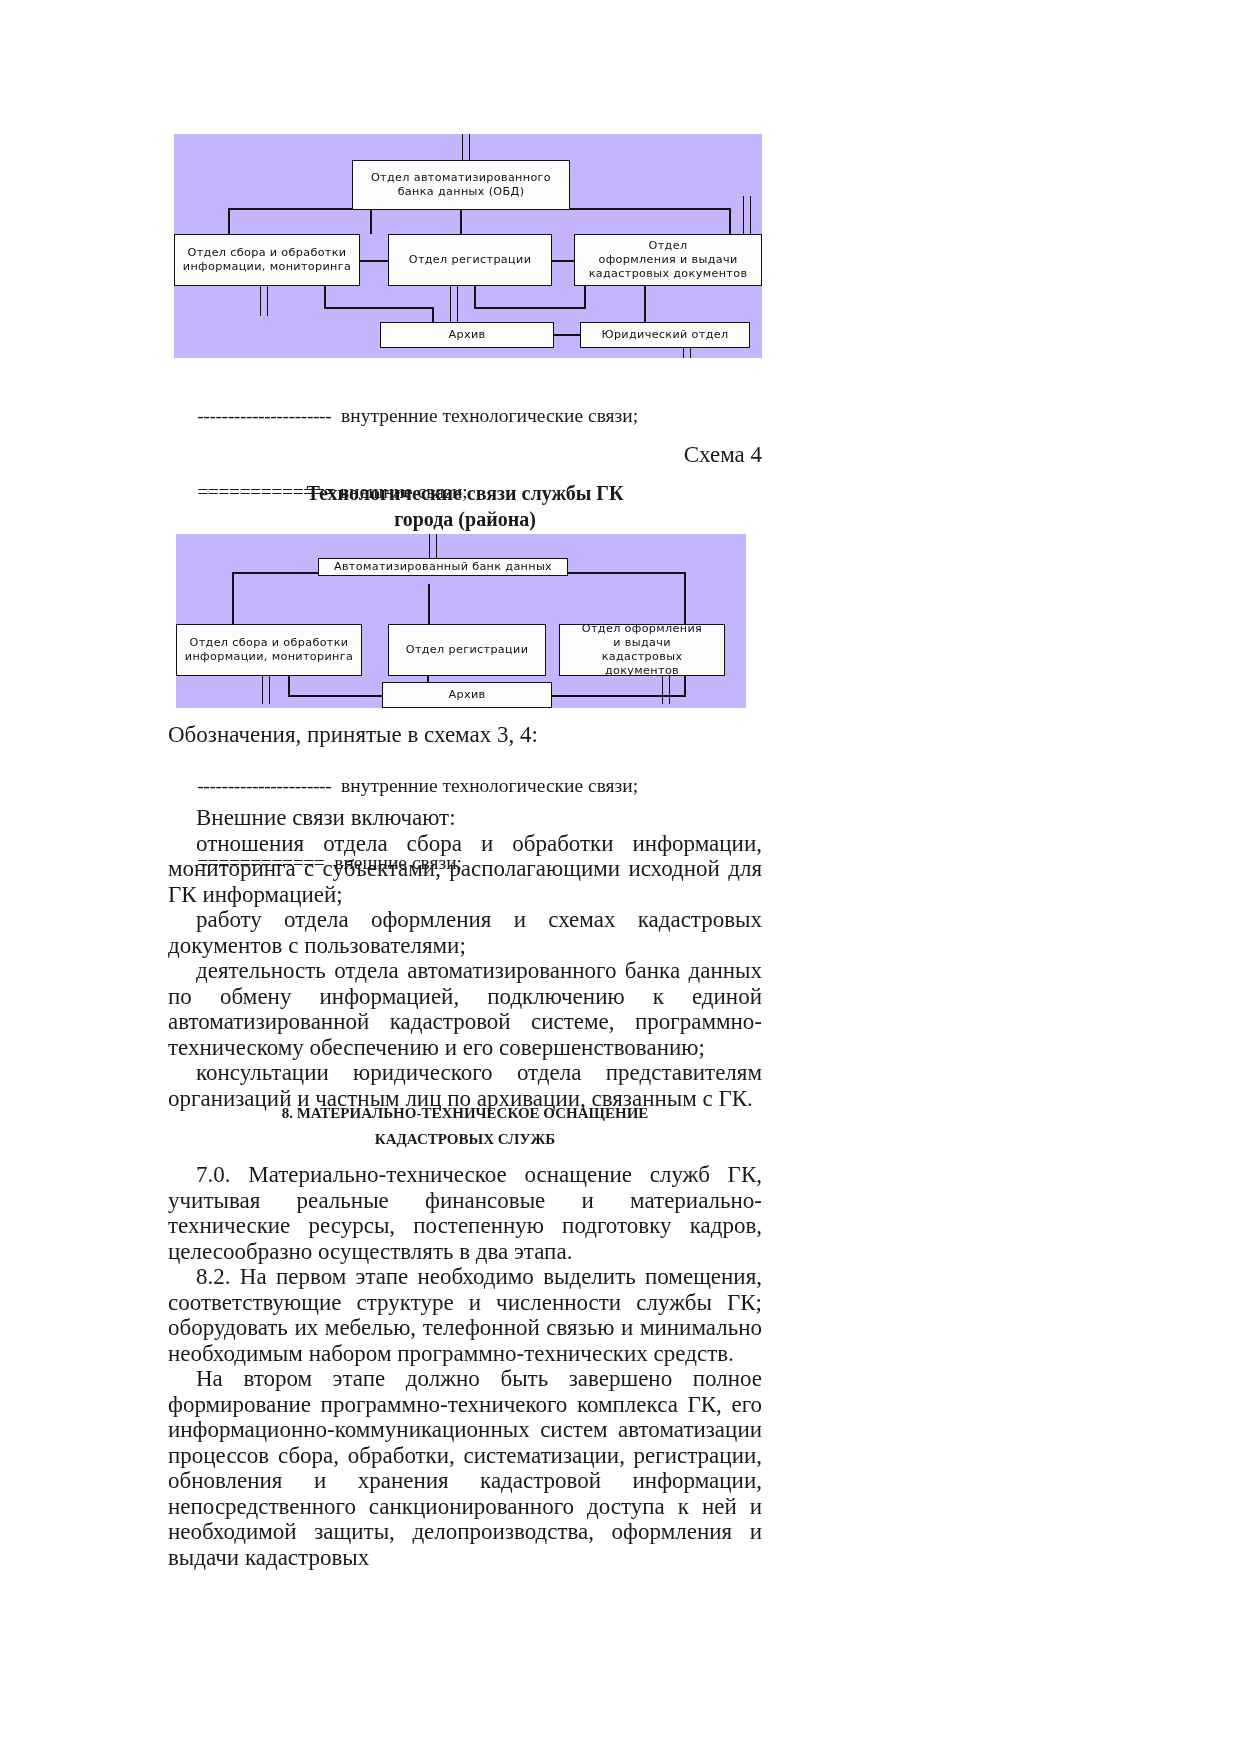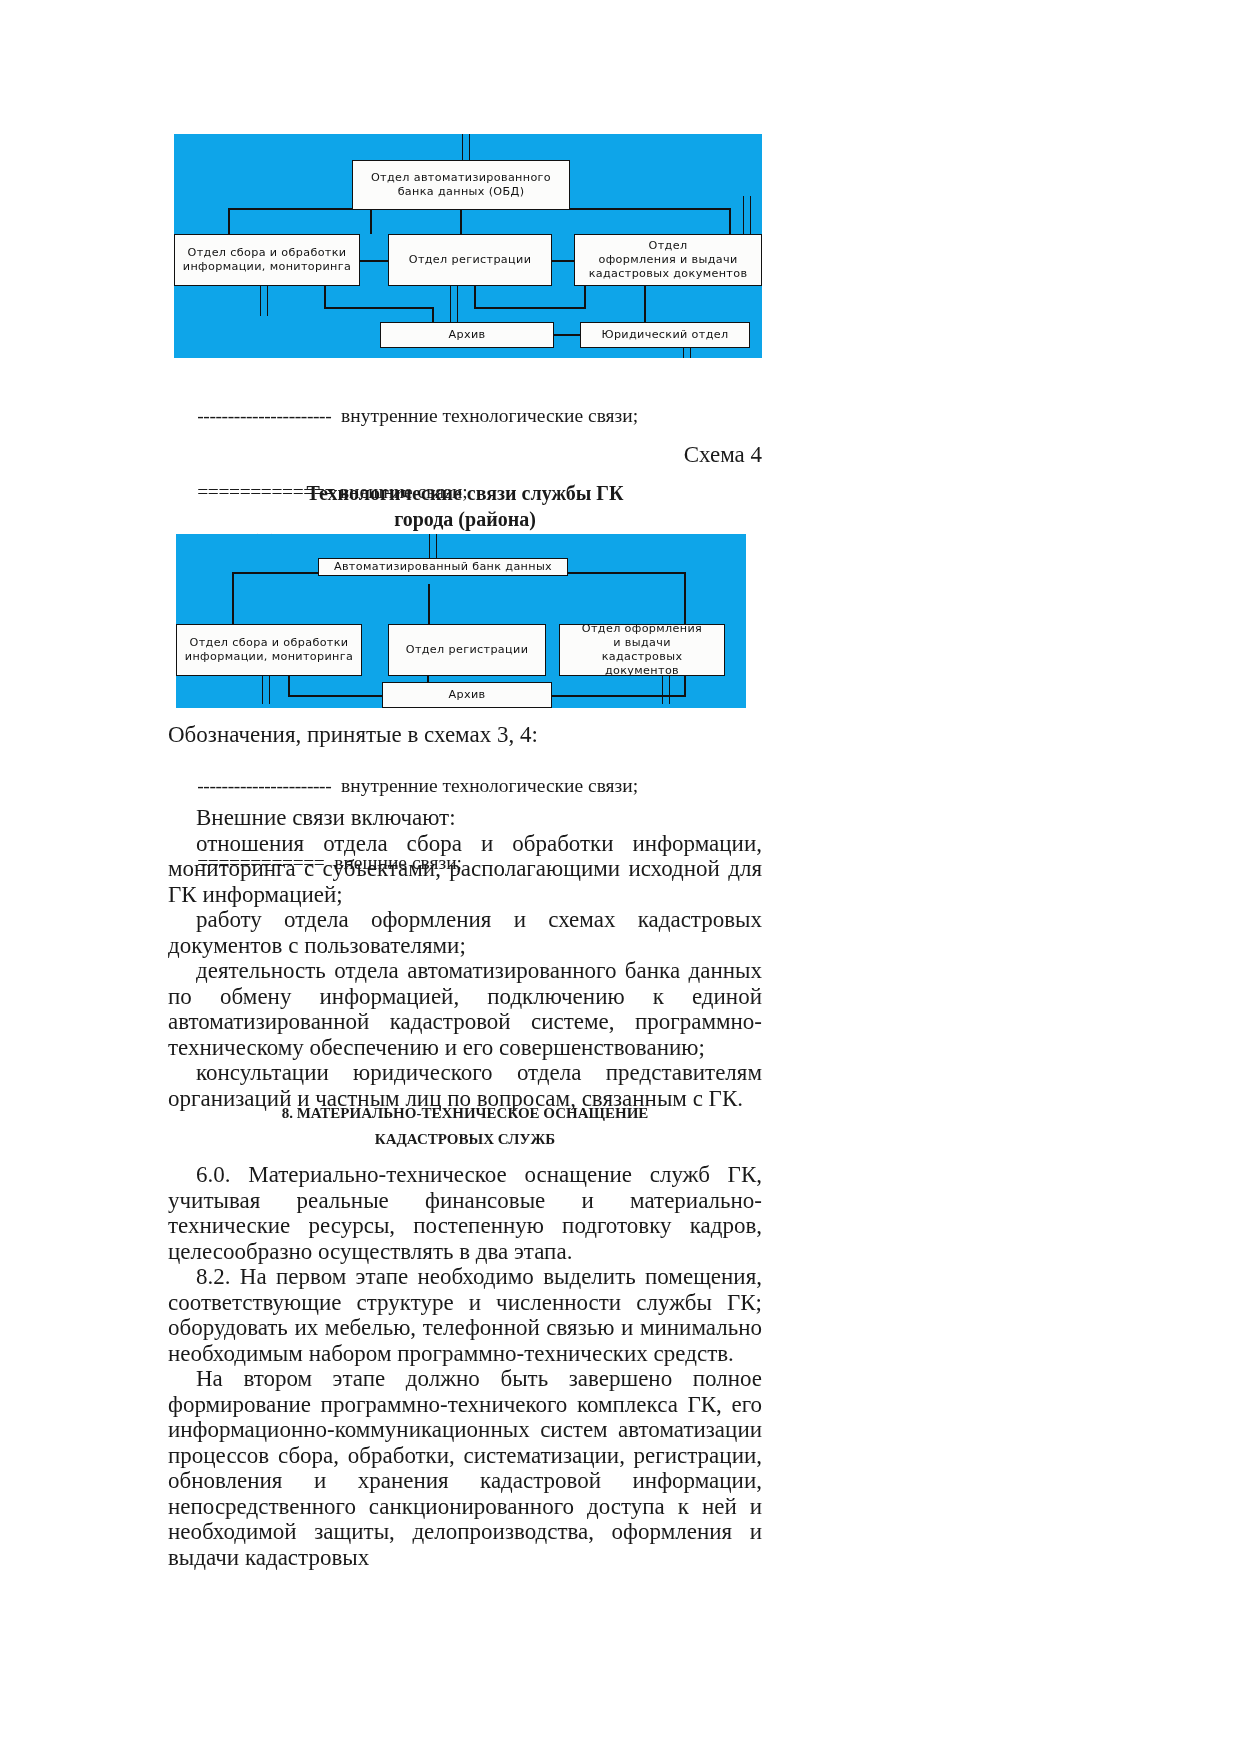--- a/index.html
+++ b/index.html
@@ -60,21 +60,21 @@
     font-size: 20px;
     line-height: 26px;
     font-weight: bold;
     text-align: center;
     margin: 0;
   }
 
   
   .diagram {
     position: absolute;
-    background: #0ea5e9;
+    background: #c4b5fd;
     font-family: "DejaVu Sans", "Liberation Sans", sans-serif;
     overflow: hidden;
   }
   .diagram .box {
     position: absolute;
     box-sizing: border-box;
     border: 1.6px solid #111;
     background: #fcfcfb;
     display: flex;
     align-items: center;
@@ -231,27 +231,27 @@
     <div class="legend-line">
       <span class="dashes">============</span><span>  </span><span>внешние связи;</span>
     </div>
   </div>
 
   <div class="col" style="top:805px;">
     <p class="indent">Внешние связи включают:</p>
     <p class="indent">отношения отдела сбора и обработки информации, мониторинга с субъектами, располагающими исходной для ГК информацией;</p>
     <p class="indent">работу отдела оформления и схемах кадастровых документов с пользователями;</p>
     <p class="indent">деятельность отдела автоматизированного банка данных по обмену информацией, подключению к единой автоматизированной кадастровой системе, программно-техническому обеспечению и его совершенствованию;</p>
-    <p class="indent">консультации юридического отдела представителям организаций и частным лиц по вопросам, связанным с ГК.</p>
+    <p class="indent">консультации юридического отдела представителям организаций и частным лиц по архивации, связанным с ГК.</p>
   </div>
 
   <div class="col" style="top:1101px;">
     <h2 class="section">8. МАТЕРИАЛЬНО-ТЕХНИЧЕСКОЕ ОСНАЩЕНИЕ</h2>
     <h2 class="section">КАДАСТРОВЫХ СЛУЖБ</h2>
   </div>
 
   <div class="col" style="top:1162px;">
-    <p class="indent">6.0. Материально-техническое оснащение служб ГК, учитывая реальные финансовые и материально-технические  ресурсы, постепенную подготовку кадров, целесообразно осуществлять в два этапа.</p>
+    <p class="indent">7.0. Материально-техническое оснащение служб ГК, учитывая реальные финансовые и материально-технические  ресурсы, постепенную подготовку кадров, целесообразно осуществлять в два этапа.</p>
     <p class="indent">8.2. На первом этапе необходимо выделить помещения, соответствующие структуре и численности службы ГК;  оборудовать их мебелью,  телефонной связью и минимально необходимым  набором программно-технических средств.</p>
     <p class="indent">На втором этапе должно быть завершено полное формирование программно-техничекого комплекса ГК, его информационно-коммуникационных систем автоматизации процессов сбора,   обработки, систематизации,  регистрации,  обновления и хранения кадастровой информации, непосредственного санкционированного доступа к ней и необходимой защиты, делопроизводства, оформления и выдачи кадастровых</p>
   </div>
 
 </div>
 
 </body></html>

